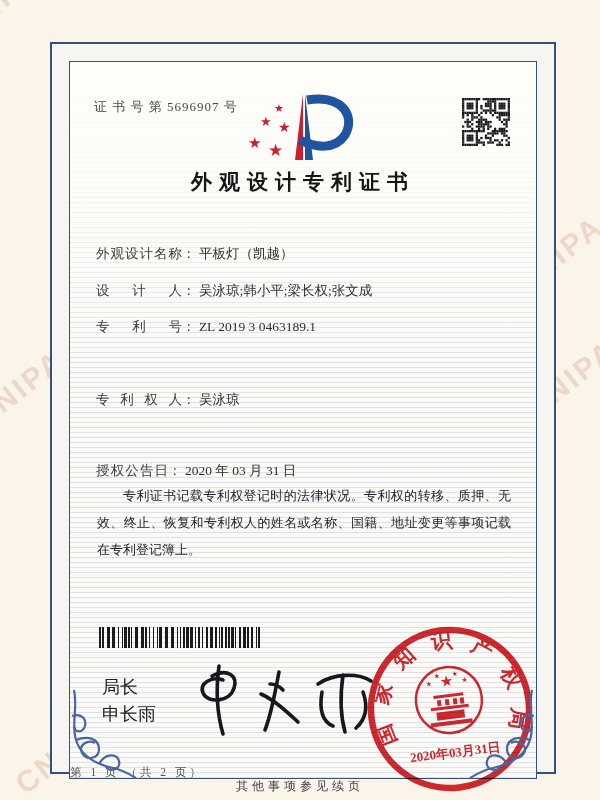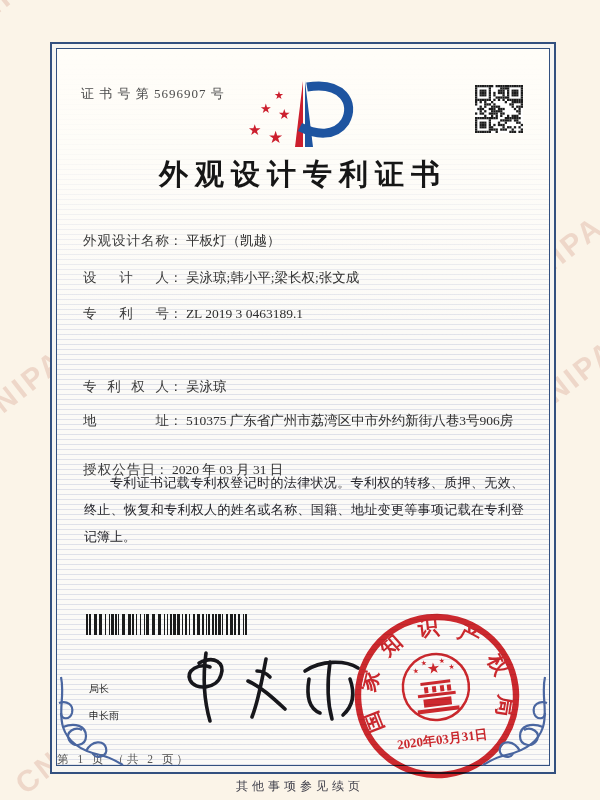--- a/index.html
+++ b/index.html
@@ -8,49 +8,49 @@
   .paper{position:absolute;inset:0;background:#fbf4e8;}
   
   .wm{position:absolute;font-family:"Liberation Sans","DejaVu Sans",sans-serif;
       font-weight:bold;font-size:30px;letter-spacing:3px;
       transform:rotate(-38deg);pointer-events:none;white-space:nowrap;}
   .wm.pink{color:rgba(210,150,128,0.30);}
   .wm.gray{color:rgba(165,155,150,0.20);}
   
   .cert{position:absolute;left:50px;top:42px;width:502px;height:728px;
         border:2px solid #33507f;background:#f6f5f2;}
-  .cert-inner{position:relative;margin:4px;border:1px solid #33507f;
+  .cert-inner{position:relative;margin:17px;border:1px solid #33507f;
         height:716px;
         background-color:#fbfaf7;
         background-image:
           linear-gradient(180deg,#fffdf8 0%,rgba(255,253,248,.85) 14%,rgba(255,253,248,0) 42%),
           repeating-linear-gradient(180deg,rgba(150,160,200,.28) 0 1px,rgba(255,255,255,0) 1px 5px);}
   .certno{position:absolute;left:24px;top:36px;font-size:13px;color:#4a4a4a;
         letter-spacing:1px;}
   .logo{position:absolute;left:50%;top:28px;transform:translateX(-50%);}
   .qr{position:absolute;right:26px;top:36px;width:48px;height:48px;background:#fff;}
   .title{position:absolute;left:0;right:0;top:106px;text-align:center;
-        font-size:29px;font-weight:bold;color:#161616;letter-spacing:7px;}
+        font-size:21px;font-weight:bold;color:#161616;letter-spacing:7px;}
   .frow{position:absolute;left:26px;right:22px;font-size:13.5px;color:#333;
         white-space:nowrap;}
   .lbl{display:inline-block;width:86px;text-align:justify;text-align-last:justify;
         color:#3c3c3c;}
   .lbl2{display:inline-block;width:72px;text-align:justify;text-align-last:justify;
         color:#3c3c3c;}
   .colon{color:#3c3c3c;}
   .val{color:#2e2e2e;}
   .grant-right{position:absolute;left:262px;top:0;}
   .paras{position:absolute;left:27px;right:25px;top:420px;font-size:13px;
         line-height:27px;color:#24242a;text-align:justify;}
   .paras p{margin:0;text-indent:2em;}
   .barcode{position:absolute;left:29px;top:565px;height:21px;font-size:0;}
   .barcode i{display:inline-block;height:21px;}
-  .signer{position:absolute;left:32px;top:626px;
-        font-family:Liberation Serif, serif;
-        font-size:10px;color:#222;line-height:27px;}
+  .signer{position:absolute;left:32px;top:613px;
+        font-family:Liberation Mono, monospace;
+        font-size:18px;color:#222;line-height:27px;}
   .signature{position:absolute;left:112px;top:598px;}
   .seal{position:absolute;left:295px;top:562px;width:170px;height:170px;
         transform:rotate(-7deg);mix-blend-mode:multiply;opacity:.95;}
   .pageno{position:absolute;left:0;right:0;top:703px;text-align:left;
         font-size:11.5px;color:#555;letter-spacing:3px;}
   .flourish{position:absolute;bottom:-2px;pointer-events:none;}
   .flourish.left{left:-2px;}
   .flourish.right{right:-2px;transform:scaleX(-1);}
   .footnote{position:absolute;left:0;right:0;top:778px;text-align:center;
         font-size:12px;color:#41414c;letter-spacing:4px;}
@@ -335,26 +335,22 @@
         <span class="val">吴泳琼;韩小平;梁长权;张文成</span>
       </div>
       <div class="frow" style="top:256px">
         <span class="lbl">专利号</span><span class="colon">：</span>
         <span class="val">ZL 2019 3 0463189.1</span>
       </div>
       <div class="frow" style="top:329px">
         <span class="lbl">专利权人</span><span class="colon">：</span>
         <span class="val">吴泳琼</span>
       </div>
-      <div class="frow" style="top:363px">
-        <span class="lbl">地址</span><span class="colon">：</span>
-        <span class="val">510375 广东省广州市荔湾区中市外约新街八巷3号906房</span>
-      </div>
-
-      <div class="frow" style="top:412px">
+
+      <div class="frow" style="top:400px">
         <span>
           <span class="lbl2">授权公告日</span><span class="colon">：</span>
           <span class="val">2020 年 03 月 31 日</span>
         </span>
       </div>
 
       <div class="paras">
         <p>专利证书记载专利权登记时的法律状况。专利权的转移、质押、无效、终止、恢复和专利权人的姓名或名称、国籍、地址变更等事项记载在专利登记簿上。</p>
       </div>
 

